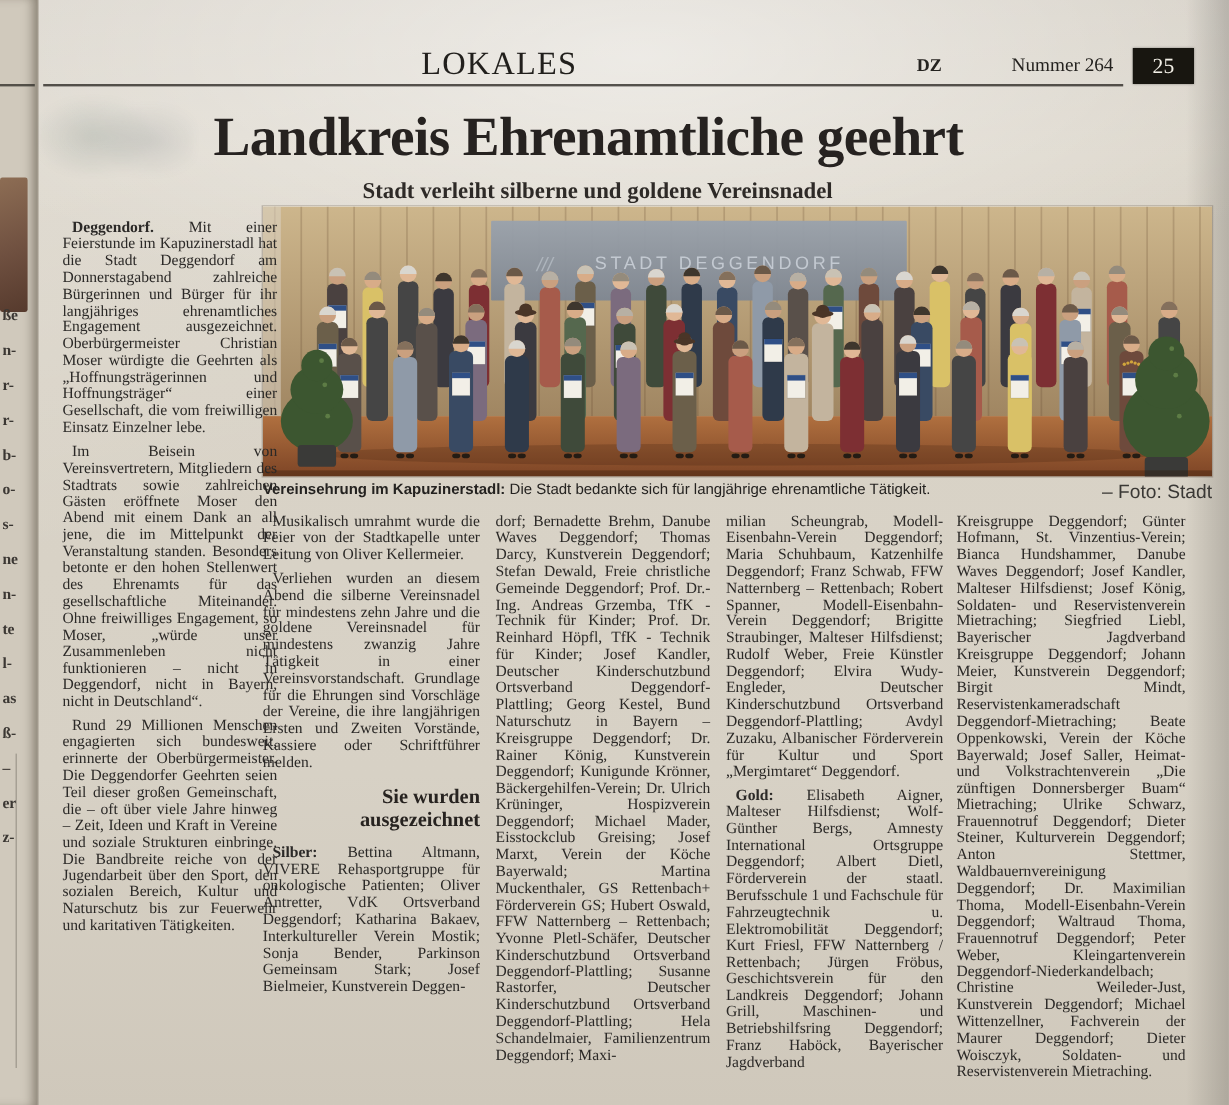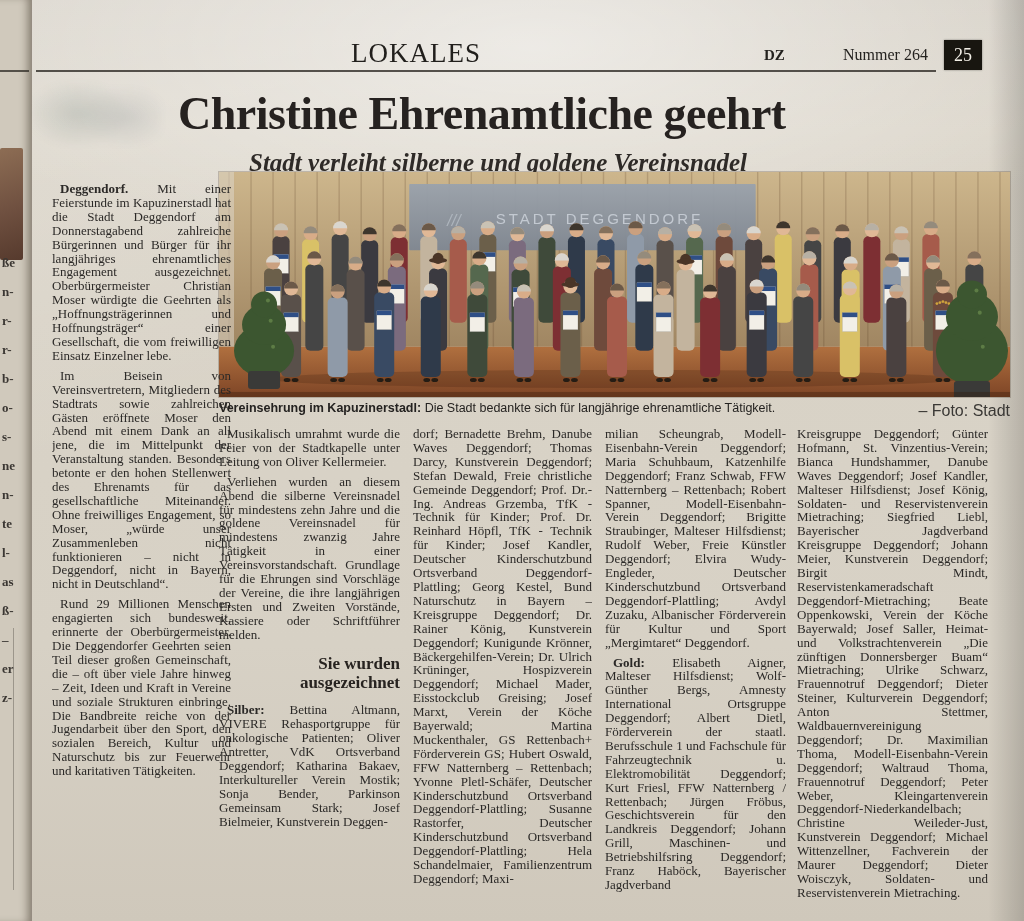--- a/index.html
+++ b/index.html
@@ -19,29 +19,29 @@
   .frag{position:absolute;left:2px;font-size:13px;color:#3b3733;line-height:1;white-space:nowrap;}
   .strip-vline{position:absolute;left:13px;top:628px;width:1px;height:262px;background:rgba(60,55,48,.35);}
   
   .ghost{position:absolute;left:32px;top:82px;width:130px;height:64px;filter:blur(3px);opacity:.6;
     background:radial-gradient(ellipse 40% 55% at 35% 50%, rgba(95,115,110,.35), rgba(95,115,110,0)),
                radial-gradient(ellipse 35% 50% at 72% 55%, rgba(100,110,120,.28), rgba(100,110,120,0));}
   
   .section-title{position:absolute;left:351px;top:38px;font-size:27px;letter-spacing:1px;color:#211f1c;}
   .paper-code{position:absolute;left:764px;top:47px;font-size:15px;font-weight:700;color:#24221f;}
   .issue-number{position:absolute;left:843px;top:46px;font-size:16px;color:#24221f;}
-  .page-number-box{position:absolute;left:944px;top:40px;width:38px;height:30px;background:#181610;
+  .page-number-box{position:absolute;left:944px;top:40px;width:51px;height:30px;background:#181610;
     display:flex;align-items:center;justify-content:center;box-shadow:0 0 2px rgba(0,0,0,.4);}
   .page-number-box span{color:#f2efe6;font-size:18px;}
   .header-rule{position:absolute;left:36px;top:70px;width:900px;height:2px;background:#2e2b26;opacity:.8;}
   
   .headline{position:absolute;left:178px;top:90px;margin:0;font-size:46px;line-height:1.05;
     font-weight:700;letter-spacing:-.5px;color:#262220;white-space:nowrap;}
   .subheadline{position:absolute;left:178px;top:149px;width:640px;margin:0;text-align:center;
-    font-size:25px;font-weight:700;color:#2e2a27;font-style:italic;}
+    font-size:19px;font-weight:700;color:#2e2a27;}
   
   .photo{position:absolute;left:219px;top:172px;width:791px;height:225px;margin:0;
     box-shadow:0 0 0 1px rgba(70,55,40,.25);}
   .photo svg{display:block;width:100%;height:100%;}
   
   .caption{position:absolute;left:219px;top:401px;width:791px;display:flex;align-items:flex-start;
     font-family:"Liberation Sans","DejaVu Sans",sans-serif;font-size:12.5px;color:#242220;line-height:1.25;}
   .cap-main{flex:1;}
   .cap-lead{font-weight:700;margin-top:48px;}
   .cap-credit{margin-left:14px;white-space:nowrap;color:#3a3835;font-size:16px;}
@@ -91,21 +91,21 @@
   <div class="ghost"></div>
 
   <div class="section-title">LOKALES</div>
   <div class="paper-code">DZ</div>
   <div class="issue-number">Nummer 264</div>
   <div class="page-number-box">
     <span>25</span>
   </div>
   <div class="header-rule"></div>
 
-  <h1 class="headline">Christine Ehrenamtliche geehrt</h1>
+  <h1 class="headline">Landkreis Ehrenamtliche geehrt</h1>
   <h2 class="subheadline">Stadt verleiht silberne und goldene Vereinsnadel</h2>
 
   <figure class="photo">
     <svg id="photo-svg" viewBox="0 0 790 224" preserveAspectRatio="none">
       <defs>
         <linearGradient id="wallG" x1="0" y1="0" x2="0" y2="1">
           <stop offset="0" stop-color="#cdb68c"></stop>
             <stop offset="1" stop-color="#a08662"></stop>
         </linearGradient>
         <linearGradient id="floorG" x1="0" y1="0" x2="0" y2="1">

